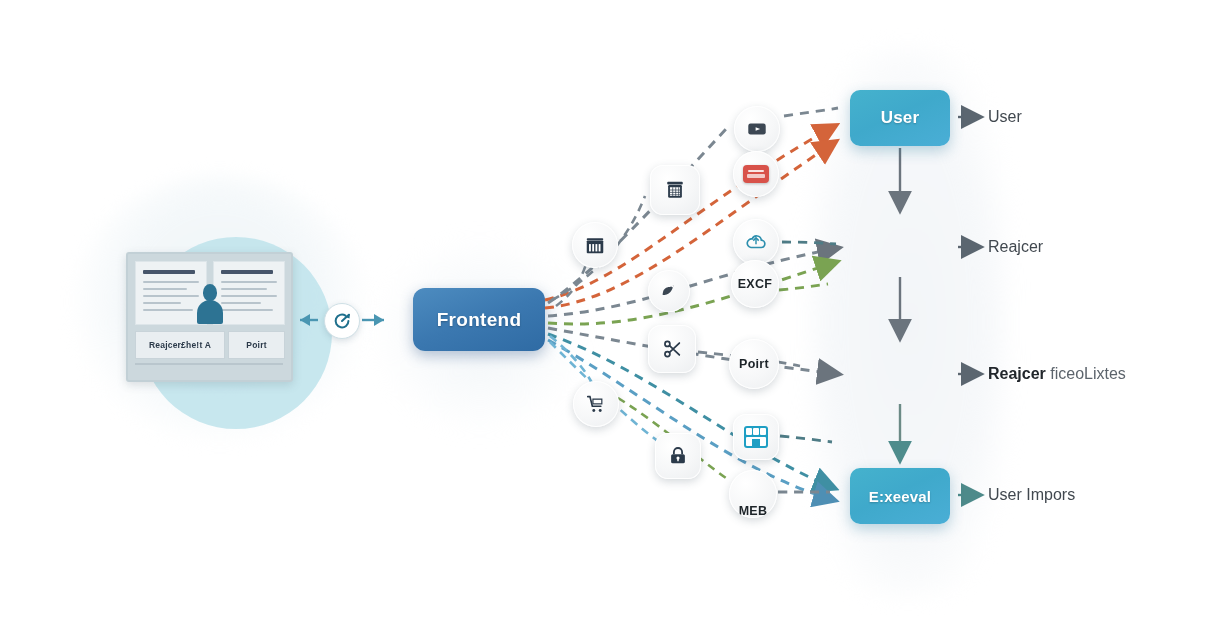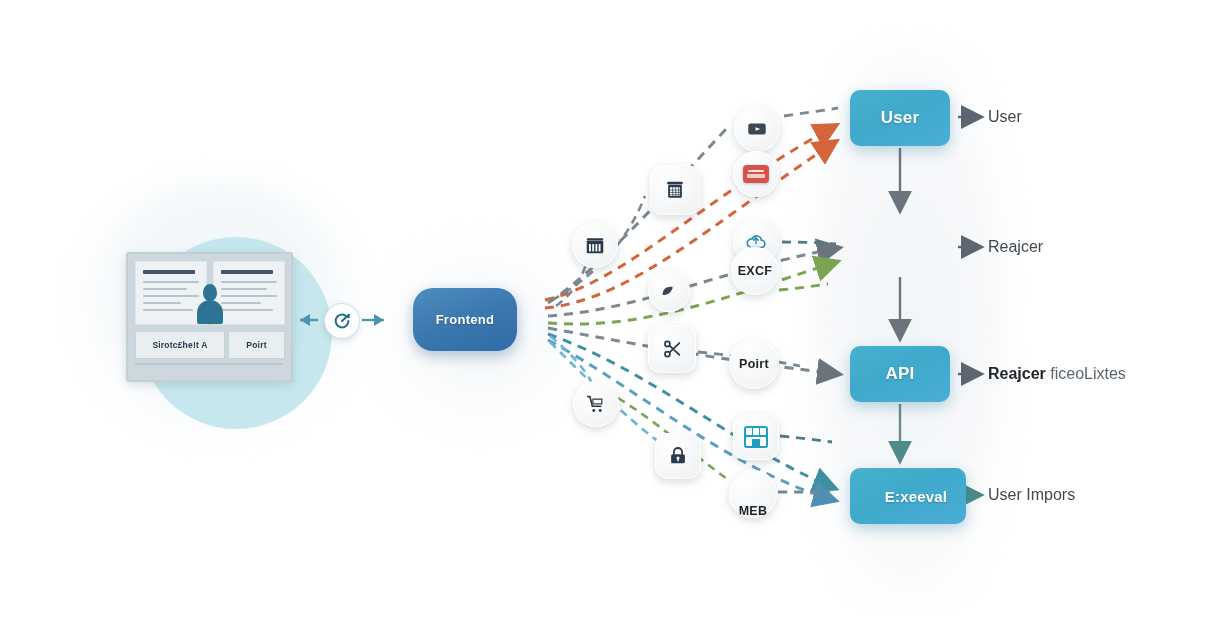--- a/index.html
+++ b/index.html
@@ -72,42 +72,42 @@
   .sync-wrap{position:absolute;left:288px;top:303px;width:108px;height:34px;}
   .sync-circle{
     position:absolute;left:36px;top:0;width:34px;height:34px;border-radius:50%;
     background:#ffffff;border:1px solid #cfe0e6;
     box-shadow:0 2px 6px rgba(60,90,110,.18);
     display:flex;align-items:center;justify-content:center;
   }
 
   
   .frontend{
-    position:absolute;left:413px;top:288px;width:104px;height:63px;
-    border-radius:20px;
+    position:absolute;left:413px;top:288px;width:132px;height:63px;
+    border-radius:12px;
     background:linear-gradient(160deg,#4d8cc0 0%,#3b78b0 50%,#2f6ba4 100%);
     box-shadow:0 5px 14px rgba(40,80,130,.33);
     display:flex;align-items:center;justify-content:center;
-    color:#ffffff;font-size:13px;font-weight:bold;letter-spacing:.3px;
+    color:#ffffff;font-size:19px;font-weight:bold;letter-spacing:.3px;
     text-shadow:0 1px 2px rgba(0,0,0,.25);
   }
 
   
   .node{
     position:absolute;width:100px;height:56px;border-radius:10px;
     background:linear-gradient(155deg,#45b2cd 0%,#3fa9cb 45%,#4aaed6 100%);
     box-shadow:0 5px 14px rgba(40,120,155,.30);
     display:flex;align-items:center;justify-content:center;
     color:#ffffff;font-size:17px;font-weight:bold;letter-spacing:.2px;
     text-shadow:0 1px 2px rgba(0,0,0,.22);
   }
   .node.n0{left:850px;top:90px;}
   .node.n1{left:850px;top:219px;}
   .node.n2{left:850px;top:346px;}
-  .node.n3{left:850px;top:468px;padding-left:16px;}
+  .node.n3{left:850px;top:468px;}
   .node.small{font-size:15px;}
 
   
   .out-label{
     position:absolute;left:988px;font-size:16px;color:#41484f;white-space:nowrap;
   }
   .out-label b{font-weight:bold;color:#22272c;}
   .out-label span.reg{font-weight:normal;color:#5c646c;}
 
   
@@ -151,21 +151,21 @@
         <div class="bp-line" style="left:7px;top:33px;width:56px;"></div>
         <div class="bp-line" style="left:7px;top:40px;width:40px;"></div>
         <div class="bp-line" style="left:7px;top:47px;width:52px;"></div>
       </div>
 
       <div class="bp-person">
         <div class="bp-head"></div>
         <div class="bp-body"></div>
       </div>
 
-      <div class="bp-btn l">Sirotc£he!t A</div>
+      <div class="bp-btn l">Reajcer£he!t A</div>
       <div class="bp-btn r">Poirt</div>
       <div class="bp-footer"></div>
     </div>
   </div>
 
   <div class="sync-wrap">
     <svg width="108" height="34" viewBox="0 0 108 34">
       <line x1="30" y1="17" x2="12" y2="17" stroke="#4a96b2" stroke-width="2.4"></line>
       <polygon points="12,17 22,11 22,23" fill="#4a96b2"></polygon>
       <line x1="74" y1="17" x2="96" y2="17" stroke="#4a96b2" stroke-width="2.4"></line>
@@ -292,21 +292,21 @@
       </div>
       <div class="bubble" style="left: 733px; top: 219px; width: 46px; height: 46px;">
         <span style="display: flex; align-items: center; justify-content: center;">
           <svg width="22" height="22" viewBox="0 0 24 24">
             <path d="M6.5 18h11a4 4 0 0 0 .3-8 5.2 5.2 0 0 0-10-1.3A3.9 3.9 0 0 0 6.5 18z" fill="none" stroke="#2d8fae" stroke-width="1.8"></path>
             <path d="M9 10.5l3-3 3 3" fill="none" stroke="#2d8fae" stroke-width="1.6"></path>
             <path d="M12 7.5v7" stroke="#2d8fae" stroke-width="1.6"></path>
           </svg>
         </span>
       </div>
-      <div class="bubble" style="left: 731px; top: 247px; width: 48px; height: 48px;">
+      <div class="bubble" style="left: 731px; top: 260px; width: 48px; height: 48px;">
         <span class="bubble-text">EXCF</span>
       </div>
       <div class="bubble" style="left: 648px; top: 270px; width: 42px; height: 42px;">
         <span style="display: flex; align-items: center; justify-content: center;">
           <svg width="22" height="22" viewBox="0 0 24 24">
             <path d="M5 16c4 1 8-1 10-5 1-2 1.5-4 2-5-1.5 1-3 1.5-4.5 1.5C9 7.5 6 10 5.5 13 5.3 14 5 15.3 5 16z" fill="#3c4753"></path>
             <circle cx="15.6" cy="7.2" r=".9" fill="#fff"></circle>
           </svg>
         </span>
       </div>
@@ -356,21 +356,20 @@
             <rect x="11.2" y="14.3" width="1.6" height="3.4" fill="#fff"></rect>
           </svg>
         </span>
       </div>
       <div class="bubble" style="left: 729px; top: 470px; width: 48px; height: 48px; align-items: flex-end;">
         <span class="bubble-text">MEB</span>
       </div>
     </div>
 
   <div class="node n0">User</div>
-  <div class="node n2">API</div>
   <div class="node n3 small">E:xeeval</div>
 
   <div class="out-label" style="top:108px;">User</div>
   <div class="out-label" style="top:238px;">Reajcer</div>
   <div class="out-label" style="top:365px;">
     <b>Reajcer</b><span class="reg"> ficeoLixtes</span>
   </div>
   <div class="out-label" style="top:486px;">User Impors</div>
 
 </div>

